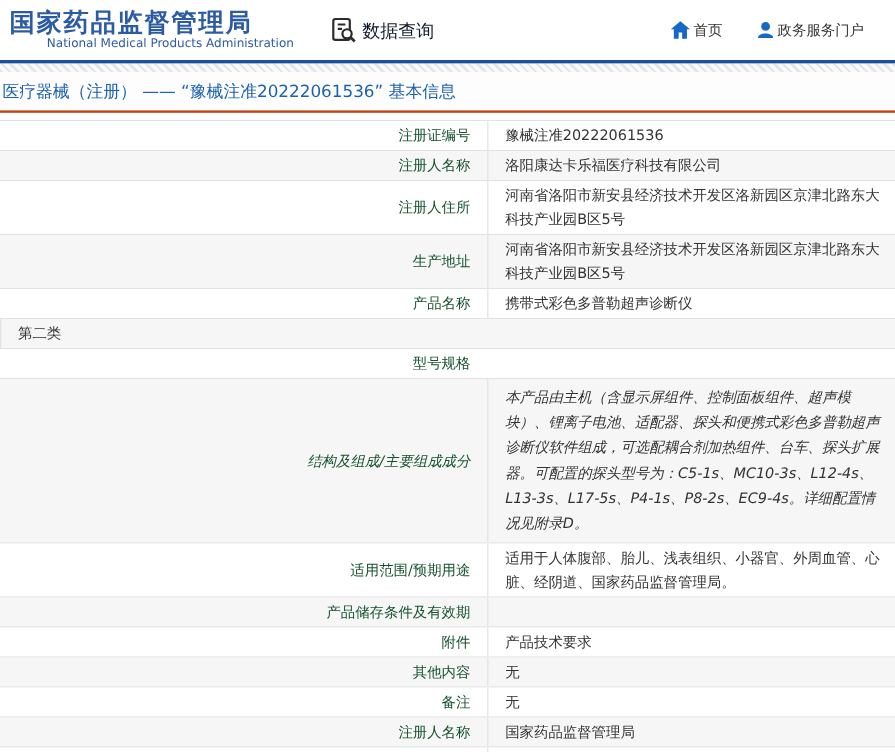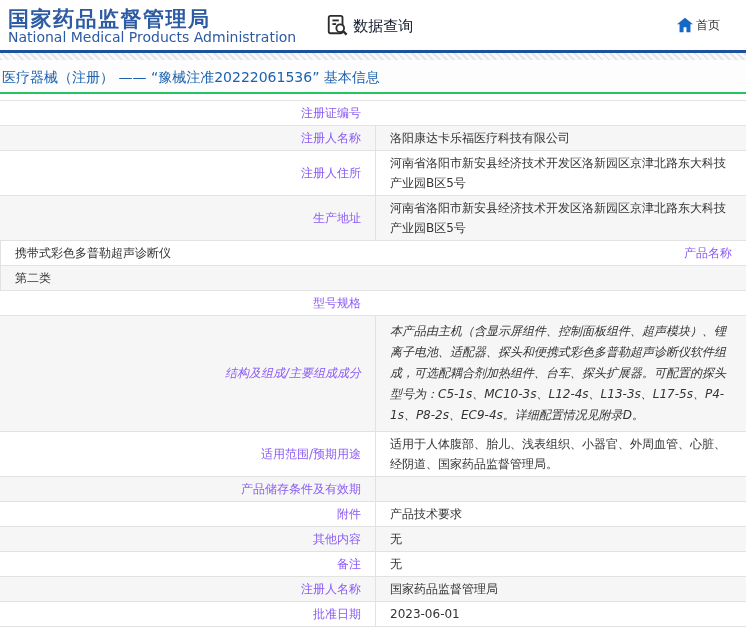--- a/index.html
+++ b/index.html
@@ -12,40 +12,40 @@
   *{box-sizing:border-box;}
   html,body{margin:0;padding:0;}
   body{
     width:746px;height:627px;overflow:hidden;background:#fff;
     font-family:"DejaVu Sans","Liberation Sans",sans-serif;
     -webkit-font-smoothing:antialiased;
   }
   
   .site-header{height:50px;display:flex;align-items:center;padding:0 12px 0 8px;background:#fff;}
   .logo-zh{font-size:21px;font-weight:bold;color:var(--brand-blue);letter-spacing:1.5px;line-height:24px;}
-  .logo-en{font-size:14px;color:var(--brand-blue);line-height:12px;}
+  .logo-en{font-size:10px;color:var(--brand-blue);line-height:12px;margin-left:31px;}
   .nav-query{margin-left:30px;display:flex;align-items:flex-end;gap:5px;font-size:15px;color:#0f172a;cursor:pointer;}
   .header-right{margin-left:auto;display:flex;gap:28px;padding-right:14px;}
   .hr-item{display:flex;align-items:center;gap:2px;font-size:12px;color:#333;text-decoration:none;cursor:pointer;}
   
   .blue-line{height:3px;background:var(--rule-blue);}
   .hatch{height:7px;background:repeating-linear-gradient(45deg,#e6e6e6 0 2px,#f9f9f9 2px 5px);}
   .breadcrumb{
     height:34px;line-height:34px;background:#fdfdfd;
     color:var(--breadcrumb-blue);font-size:14px;padding-left:2px;
-    border-bottom:2px solid #22c55e;white-space:nowrap;overflow:hidden;
+    border-bottom:2px solid #c2410c;white-space:nowrap;overflow:hidden;
   }
   
   .info-table{margin-top:6px;border-top:1px solid #e2e2e2;}
   .row{display:flex;border-bottom:1px solid #e2e2e2;min-height:22px;background:#fff;}
   .row:nth-child(even){background:#f6f6f6;}
   .cell{font-size:12px;line-height:20px;}
   .cell.label{
-    width:375px;flex-shrink:0;text-align:right;color:#8b5cf6;
-    padding:2px 14px 2px 4px;display:flex;justify-content:flex-end;align-items:center;gap:3px;
+    width:375px;flex-shrink:0;text-align:right;color:#14532d;
+    padding:2px 14px 2px 4px;display:flex;justify-content:flex-end;align-items:center;gap:3px;margin-left:31px;
   }
   .cell.value{
     flex:1;border-left:1px solid #e2e2e2;color:#333;
     padding:2px 10px 2px 14px;display:flex;align-items:center;
   }
   .row.tall .cell{line-height:21px;font-style:italic;}
   .row.tall .cell.label,.row.tall .cell.value{align-items:center;padding-top:5px;padding-bottom:5px;}
   svg{display:block;}
 </style>
 </head>
@@ -70,46 +70,56 @@
   </div>
   <div class="header-right">
     <a class="hr-item">
       <span>
         <svg width="18" height="16" viewBox="0 0 24 22">
             <path d="M12 1 L23 10 H19.5 V21 H14 V14 H10 V21 H4.5 V10 H1 Z" fill="#1668c7"></path>
           </svg>
       </span>
       <span>首页</span>
     </a>
+    <a class="hr-item">
+      <span>
+        <svg width="16" height="16" viewBox="0 0 24 24">
+            <circle cx="12" cy="7.5" r="5.5" fill="#1668c7"></circle>
+            <path d="M2.5 22 C2.5 14.5 21.5 14.5 21.5 22 Z" fill="#1668c7"></path>
+          </svg>
+      </span>
+      <span>政务服务门户</span>
+    </a>
   </div>
 </header>
 
 <div class="blue-line"></div>
 <div class="hatch"></div>
 <div class="breadcrumb">医疗器械（注册） —— “豫械注准20222061536” 基本信息</div>
 
 <main class="info-table">
   <div class="row">
     <div class="cell label">注册证编号</div>
+    <div class="cell value">豫械注准20222061536</div>
   </div>
   <div class="row">
     <div class="cell label">注册人名称</div>
     <div class="cell value">洛阳康达卡乐福医疗科技有限公司</div>
   </div>
   <div class="row">
     <div class="cell label">注册人住所</div>
     <div class="cell value">河南省洛阳市新安县经济技术开发区洛新园区京津北路东大科技产业园B区5号</div>
   </div>
   <div class="row">
     <div class="cell label">生产地址</div>
     <div class="cell value">河南省洛阳市新安县经济技术开发区洛新园区京津北路东大科技产业园B区5号</div>
   </div>
   <div class="row">
+    <div class="cell label">产品名称</div>
     <div class="cell value">携带式彩色多普勒超声诊断仪</div>
-    <div class="cell label">产品名称</div>
   </div>
   <div class="row">
     <div class="cell value">第二类</div>
   </div>
   <div class="row">
     <div class="cell label">型号规格</div>
   </div>
   <div class="row tall">
     <div class="cell label">结构及组成/主要组成成分</div>
     <div class="cell value">本产品由主机（含显示屏组件、控制面板组件、超声模块）、锂离子电池、适配器、探头和便携式彩色多普勒超声诊断仪软件组成，可选配耦合剂加热组件、台车、探头扩展器。可配置的探头型号为：C5-1s、MC10-3s、L12-4s、L13-3s、L17-5s、P4-1s、P8-2s、EC9-4s。详细配置情况见附录D。</div>

